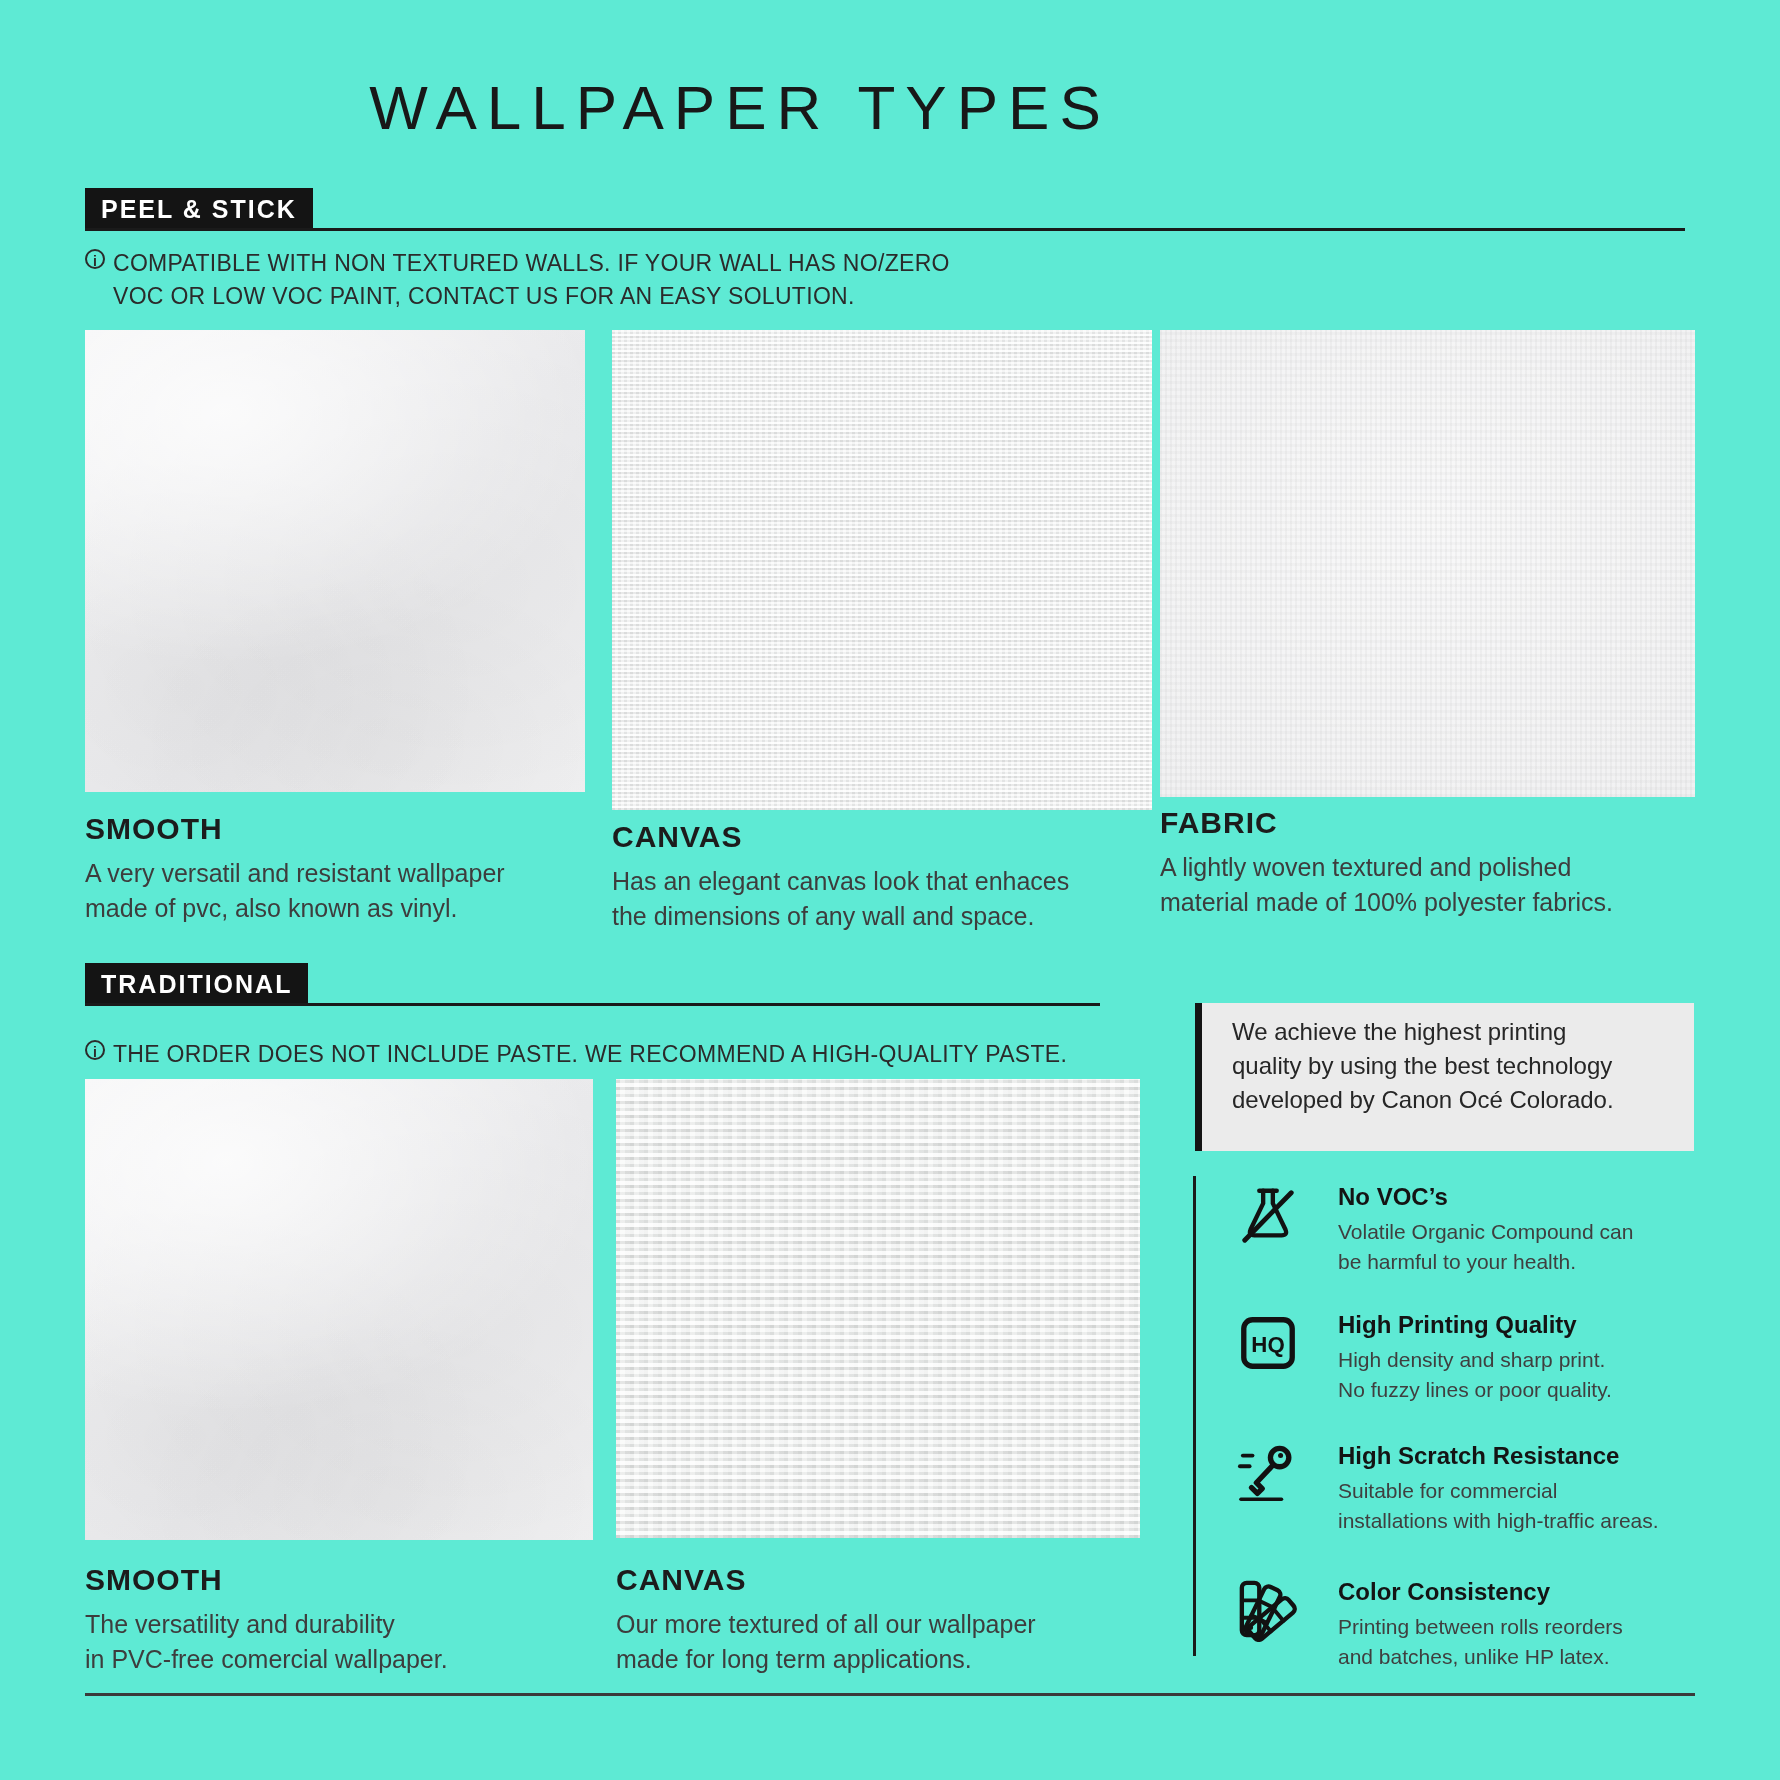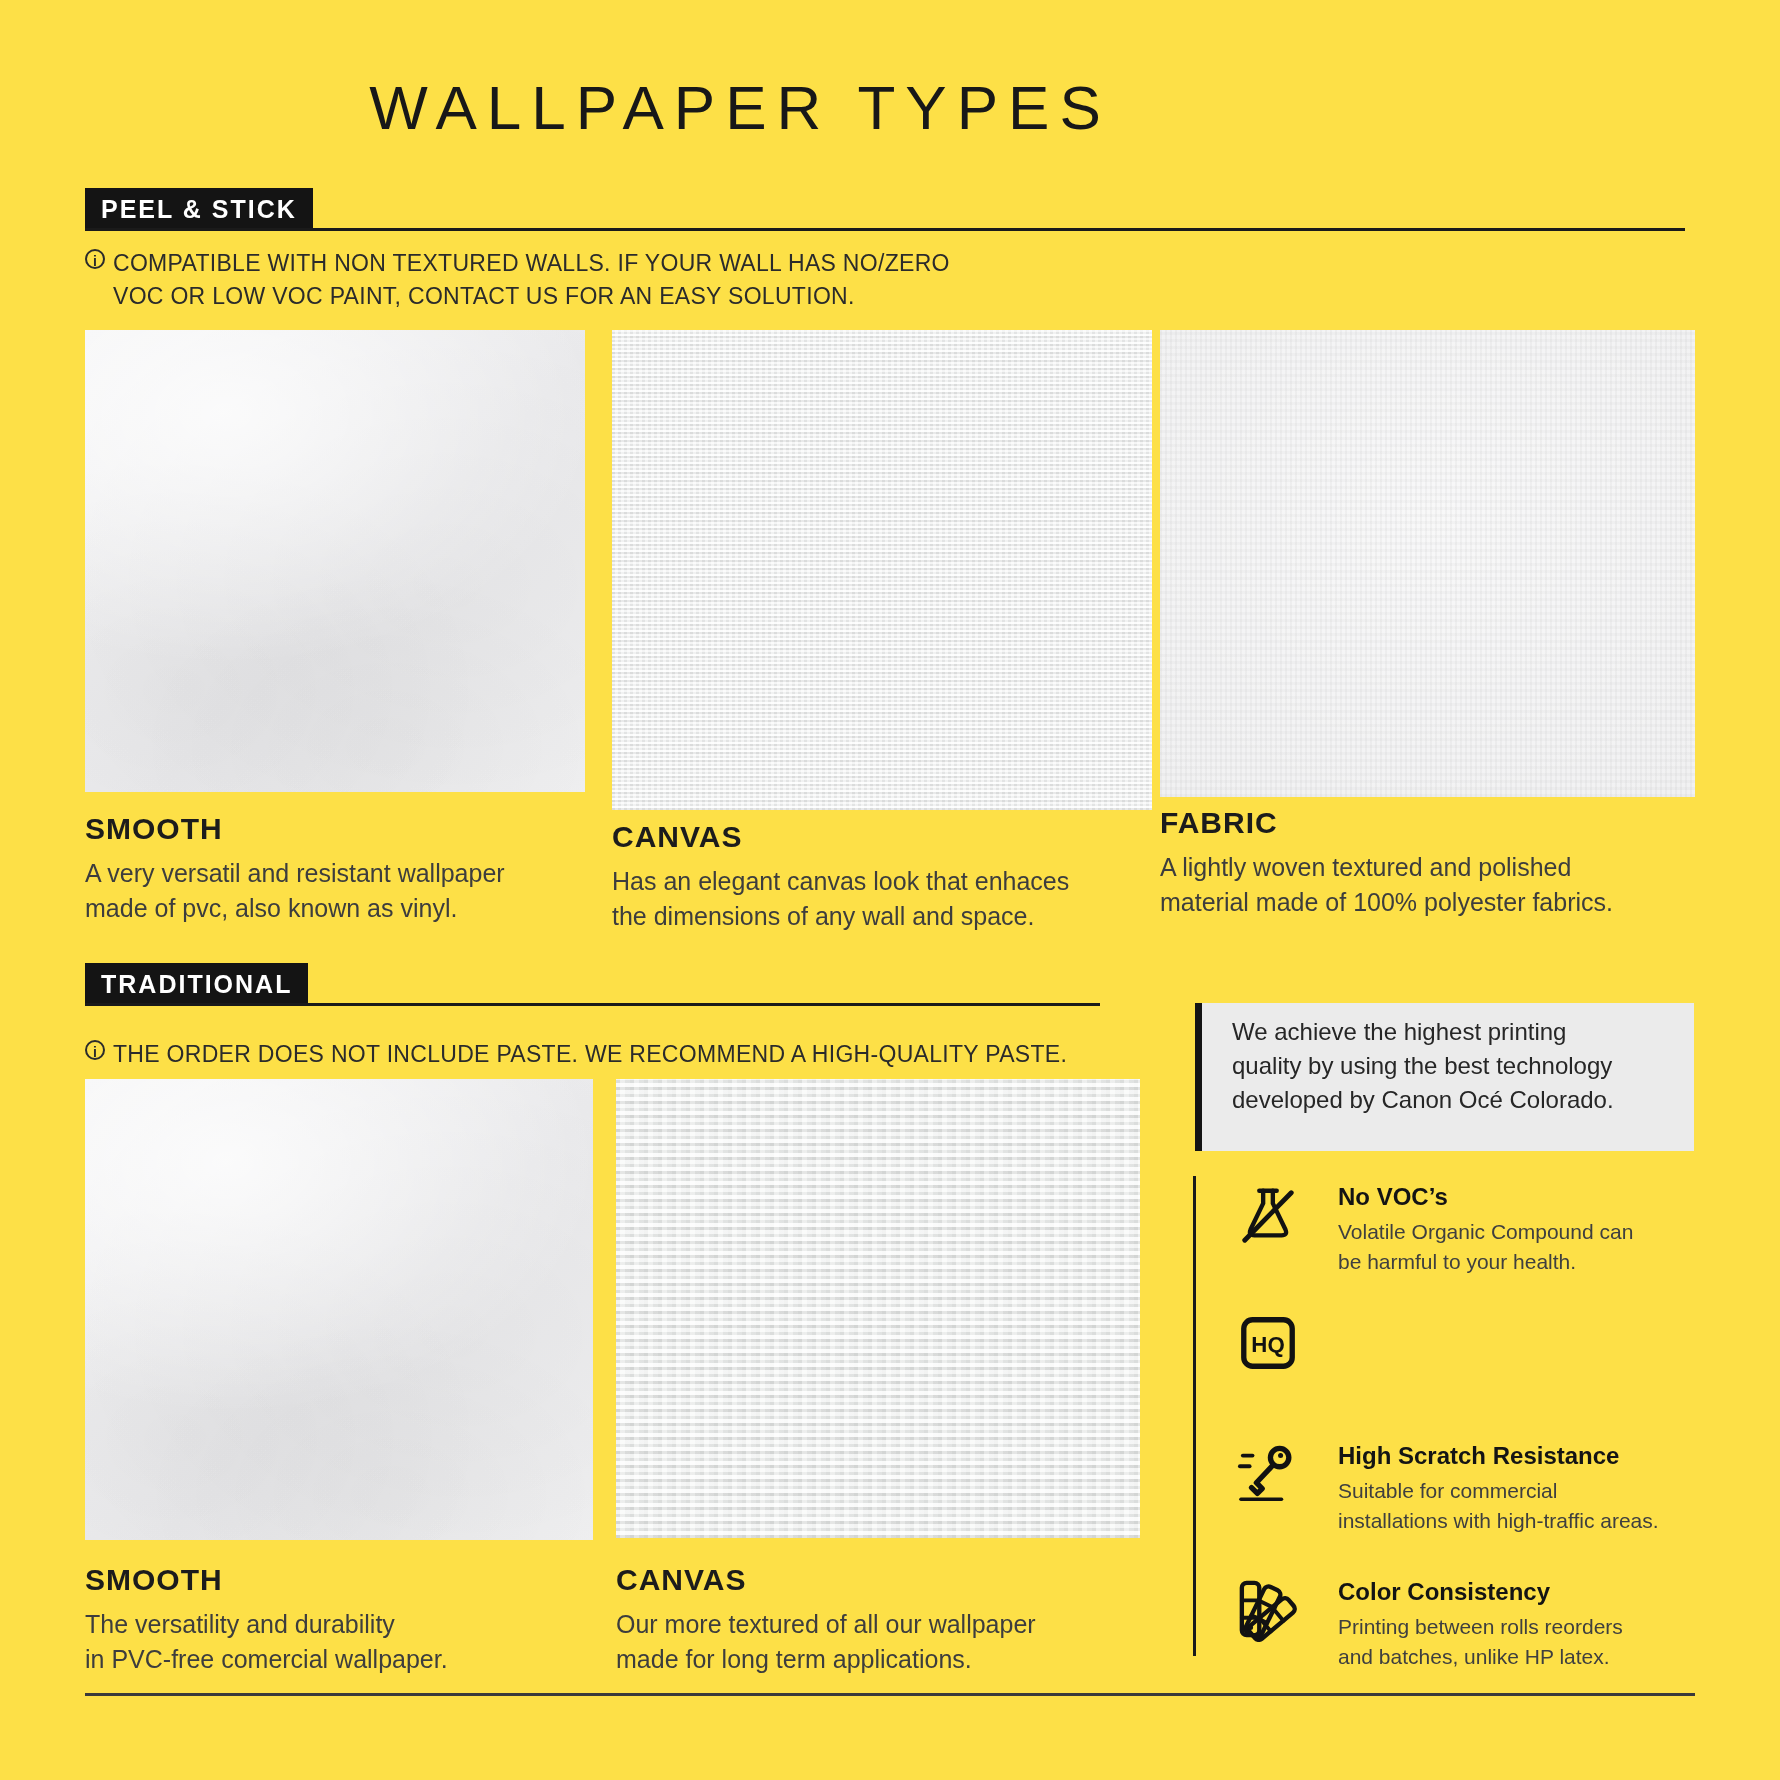--- a/index.html
+++ b/index.html
@@ -1,17 +1,17 @@
 <!DOCTYPE html>
 <html style="--accent-black: #141414; --text-heading: #1c1c1c; --text-body: #3d3d3d; --quality-box-bg: #ebebeb; --swatch-base: #f0f0f1;"><head>
 <meta charset="utf-8">
 <style>
   html,body{margin:0;padding:0;background:#ffffff;}
   #canvas{
-    position:relative;width:1780px;height:1780px;background:#fde047;overflow:hidden;
+    position:relative;width:1780px;height:1780px;background:#5eead4;overflow:hidden;
     font-family:"Liberation Sans","DejaVu Sans",sans-serif;color:#1c1c1c;
   }
   .abs{position:absolute;}
 
   
   .page-title{
     left:0;top:72px;width:1480px;text-align:center;
     font-size:62px;font-weight:400;letter-spacing:10px;color:#181818;white-space:nowrap;
   }
 
@@ -195,20 +195,27 @@
       </p>
     </span>
   </div>
 
   <div class="abs feature feat-2">
     <span class="f-icon">
       <svg width="62" height="64" viewBox="0 0 64 64">
         <rect class="st" stroke-width="5.5" x="7" y="8" width="50" height="48" rx="9"></rect>
         <text x="32" y="41" text-anchor="middle" font-family="Liberation Sans, sans-serif" font-size="23" font-weight="800" fill="#121212">HQ</text>
       </svg>
+    </span>
+    <span>
+      <div class="f-title">High Printing Quality</div>
+      <p class="f-desc">
+        <span>High density and sharp print.</span><br>
+        <span>No fuzzy lines or poor quality.</span>
+      </p>
     </span>
   </div>
 
   <div class="abs feature feat-3">
     <span class="f-icon">
       <svg width="62" height="64" viewBox="0 0 64 64">
         <circle class="st" stroke-width="5.5" cx="44" cy="15" r="9.5"></circle>
         <circle cx="45" cy="13" r="2.6" fill="#121212"></circle>
         <path class="st" stroke-width="5.5" d="M37 23 L20 41 L26 47 L21 52 L15 46"></path>
         <path class="st" stroke-width="4" d="M6 13 H16"></path>

